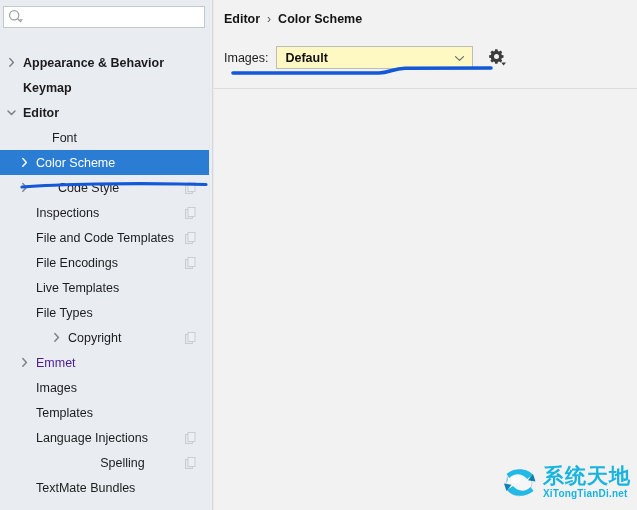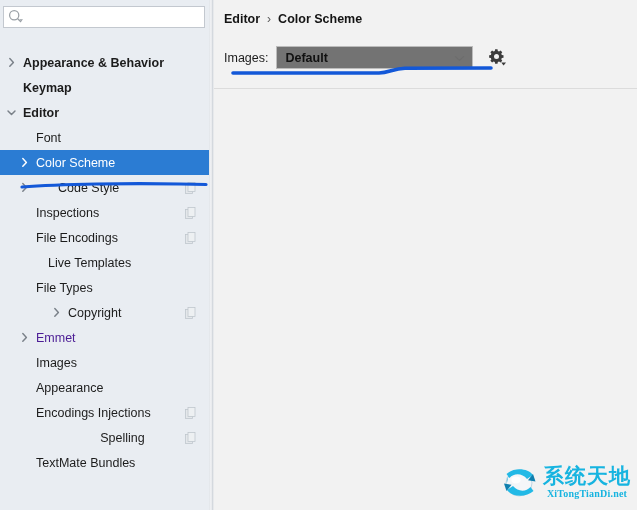--- a/index.html
+++ b/index.html
@@ -150,21 +150,21 @@
   }
   #scheme-label {
     font-size: 12.5px;
     color: #1c1c1c;
     margin-right: 8px;
   }
   #scheme-select {
     position: relative;
     width: 197px;
     height: 23px;
-    background: #737373;
+    background: #fef9c3;
     border: 1px solid #bcbcbc;
     box-sizing: border-box;
     display: flex;
     align-items: center;
     cursor: default;
   }
   #scheme-value {
     font-weight: bold;
     font-size: 12.5px;
     color: #111111;
@@ -216,31 +216,31 @@
   
   #watermark {
     position: absolute;
     right: 6px;
     bottom: 8px;
     display: flex;
     align-items: center;
     pointer-events: none;
   }
   #wm-globe { width: 40px; height: 40px; flex: 0 0 auto; }
-  #wm-text { margin-left: 3px; display: flex; flex-direction: column; text-align: center; }
+  #wm-text { margin-left: 3px; display: flex; flex-direction: column; }
   #wm-cn {
     font-family: "DejaVu Sans", sans-serif;
     font-size: 21px;
     font-weight: bold;
     color: #17b4e0;
     line-height: 23px;
     letter-spacing: 1px;
   }
   #wm-en {
-    font-family: Liberation Serif, serif;
+    font-family: Liberation Sans, sans-serif;
     font-size: 10px;
     font-weight: bold;
     color: #17b4e0;
     line-height: 12px;
     letter-spacing: 0.2px;
   }
 </style>
 </head>
 <body>
 
@@ -267,21 +267,21 @@
         <div class="row depth0" style="color: rgb(122, 129, 137);">
           <svg class="arrow blank" viewBox="0 0 13 13"></svg>
           <span class="label" style="color:#1c1c1c">Keymap</span>
         </div>
         <div class="row depth0" style="color: rgb(122, 129, 137);">
           <svg class="arrow" viewBox="0 0 13 13">
             <path d="M3,5 L6.5,8.6 L10,5" fill="none" stroke="currentColor" stroke-width="1.45" stroke-linecap="round" stroke-linejoin="round"></path>
           </svg>
           <span class="label" style="color:#1c1c1c">Editor</span>
         </div>
-        <div class="row depth1" style="color: rgb(122, 129, 137);">
+        <div class="row depth1" style="color: rgb(122, 129, 137); margin-left: 16px;">
           <svg class="arrow blank" viewBox="0 0 13 13"></svg>
           <span class="label" style="color:#1c1c1c">Font</span>
         </div>
         <div class="row depth1 selected" style="color: rgb(255, 255, 255);">
           <svg class="arrow" viewBox="0 0 13 13">
             <path d="M4.8,2.6 L8.4,6.4 L4.8,10.2" fill="none" stroke="currentColor" stroke-width="1.45" stroke-linecap="round" stroke-linejoin="round"></path>
           </svg>
           <span class="label" style="color:#ffffff">Color Scheme</span>
         </div>
         <div class="row depth1" style="color: rgb(122, 129, 137); gap: 22px;">
@@ -297,27 +297,35 @@
         <div class="row depth1" style="color: rgb(122, 129, 137);">
           <svg class="arrow blank" viewBox="0 0 13 13"></svg>
           <span class="label" style="color:#1c1c1c">Inspections</span>
           <svg class="badge-icon" viewBox="0 0 11 12">
             <rect x="0.5" y="2.5" width="7" height="9" fill="#e4e7ea" stroke="#b9c0c7" stroke-width="0.8"></rect>
             <rect x="3" y="0.5" width="7" height="9" fill="#eef1f3" stroke="#b9c0c7" stroke-width="0.8"></rect>
           </svg>
         </div>
         <div class="row depth1" style="color: rgb(122, 129, 137);">
           <svg class="arrow blank" viewBox="0 0 13 13"></svg>
+          <span class="label" style="color:#1c1c1c">File and Code Templates</span>
+          <svg class="badge-icon" viewBox="0 0 11 12">
+            <rect x="0.5" y="2.5" width="7" height="9" fill="#e4e7ea" stroke="#b9c0c7" stroke-width="0.8"></rect>
+            <rect x="3" y="0.5" width="7" height="9" fill="#eef1f3" stroke="#b9c0c7" stroke-width="0.8"></rect>
+          </svg>
+        </div>
+        <div class="row depth1" style="color: rgb(122, 129, 137);">
+          <svg class="arrow blank" viewBox="0 0 13 13"></svg>
           <span class="label" style="color:#1c1c1c">File Encodings</span>
           <svg class="badge-icon" viewBox="0 0 11 12">
             <rect x="0.5" y="2.5" width="7" height="9" fill="#e4e7ea" stroke="#b9c0c7" stroke-width="0.8"></rect>
             <rect x="3" y="0.5" width="7" height="9" fill="#eef1f3" stroke="#b9c0c7" stroke-width="0.8"></rect>
           </svg>
         </div>
-        <div class="row depth1" style="color: rgb(122, 129, 137); padding-left: 12px;">
+        <div class="row depth1" style="color: rgb(122, 129, 137);">
           <svg class="arrow blank" viewBox="0 0 13 13"></svg>
           <span class="label" style="color:#1c1c1c">Live Templates</span>
         </div>
         <div class="row depth1" style="color: rgb(122, 129, 137);">
           <svg class="arrow blank" viewBox="0 0 13 13"></svg>
           <span class="label" style="color:#1c1c1c">File Types</span>
         </div>
         <div class="row depth1" style="color: rgb(122, 129, 137); padding-left: 32px;">
           <svg class="arrow" viewBox="0 0 13 13">
             <path d="M4.8,2.6 L8.4,6.4 L4.8,10.2" fill="none" stroke="currentColor" stroke-width="1.45" stroke-linecap="round" stroke-linejoin="round"></path>
@@ -333,25 +341,25 @@
             <path d="M4.8,2.6 L8.4,6.4 L4.8,10.2" fill="none" stroke="currentColor" stroke-width="1.45" stroke-linecap="round" stroke-linejoin="round"></path>
           </svg>
           <span class="label" style="color:#4c1d95">Emmet</span>
         </div>
         <div class="row depth1" style="color: rgb(122, 129, 137);">
           <svg class="arrow blank" viewBox="0 0 13 13"></svg>
           <span class="label" style="color:#1c1c1c">Images</span>
         </div>
         <div class="row depth1" style="color: rgb(122, 129, 137);">
           <svg class="arrow blank" viewBox="0 0 13 13"></svg>
-          <span class="label" style="color:#1c1c1c">Appearance</span>
-        </div>
-        <div class="row depth1" style="color: rgb(122, 129, 137);">
-          <svg class="arrow blank" viewBox="0 0 13 13"></svg>
-          <span class="label" style="color:#1c1c1c">Encodings Injections</span>
+          <span class="label" style="color:#1c1c1c">Templates</span>
+        </div>
+        <div class="row depth1" style="color: rgb(122, 129, 137);">
+          <svg class="arrow blank" viewBox="0 0 13 13"></svg>
+          <span class="label" style="color:#1c1c1c">Language Injections</span>
           <svg class="badge-icon" viewBox="0 0 11 12">
             <rect x="0.5" y="2.5" width="7" height="9" fill="#e4e7ea" stroke="#b9c0c7" stroke-width="0.8"></rect>
             <rect x="3" y="0.5" width="7" height="9" fill="#eef1f3" stroke="#b9c0c7" stroke-width="0.8"></rect>
           </svg>
         </div>
         <div class="row depth1" style="color: rgb(122, 129, 137); justify-content: center;">
           <svg class="arrow blank" viewBox="0 0 13 13"></svg>
           <span class="label" style="color:#1c1c1c">Spelling</span>
           <svg class="badge-icon" viewBox="0 0 11 12">
             <rect x="0.5" y="2.5" width="7" height="9" fill="#e4e7ea" stroke="#b9c0c7" stroke-width="0.8"></rect>

